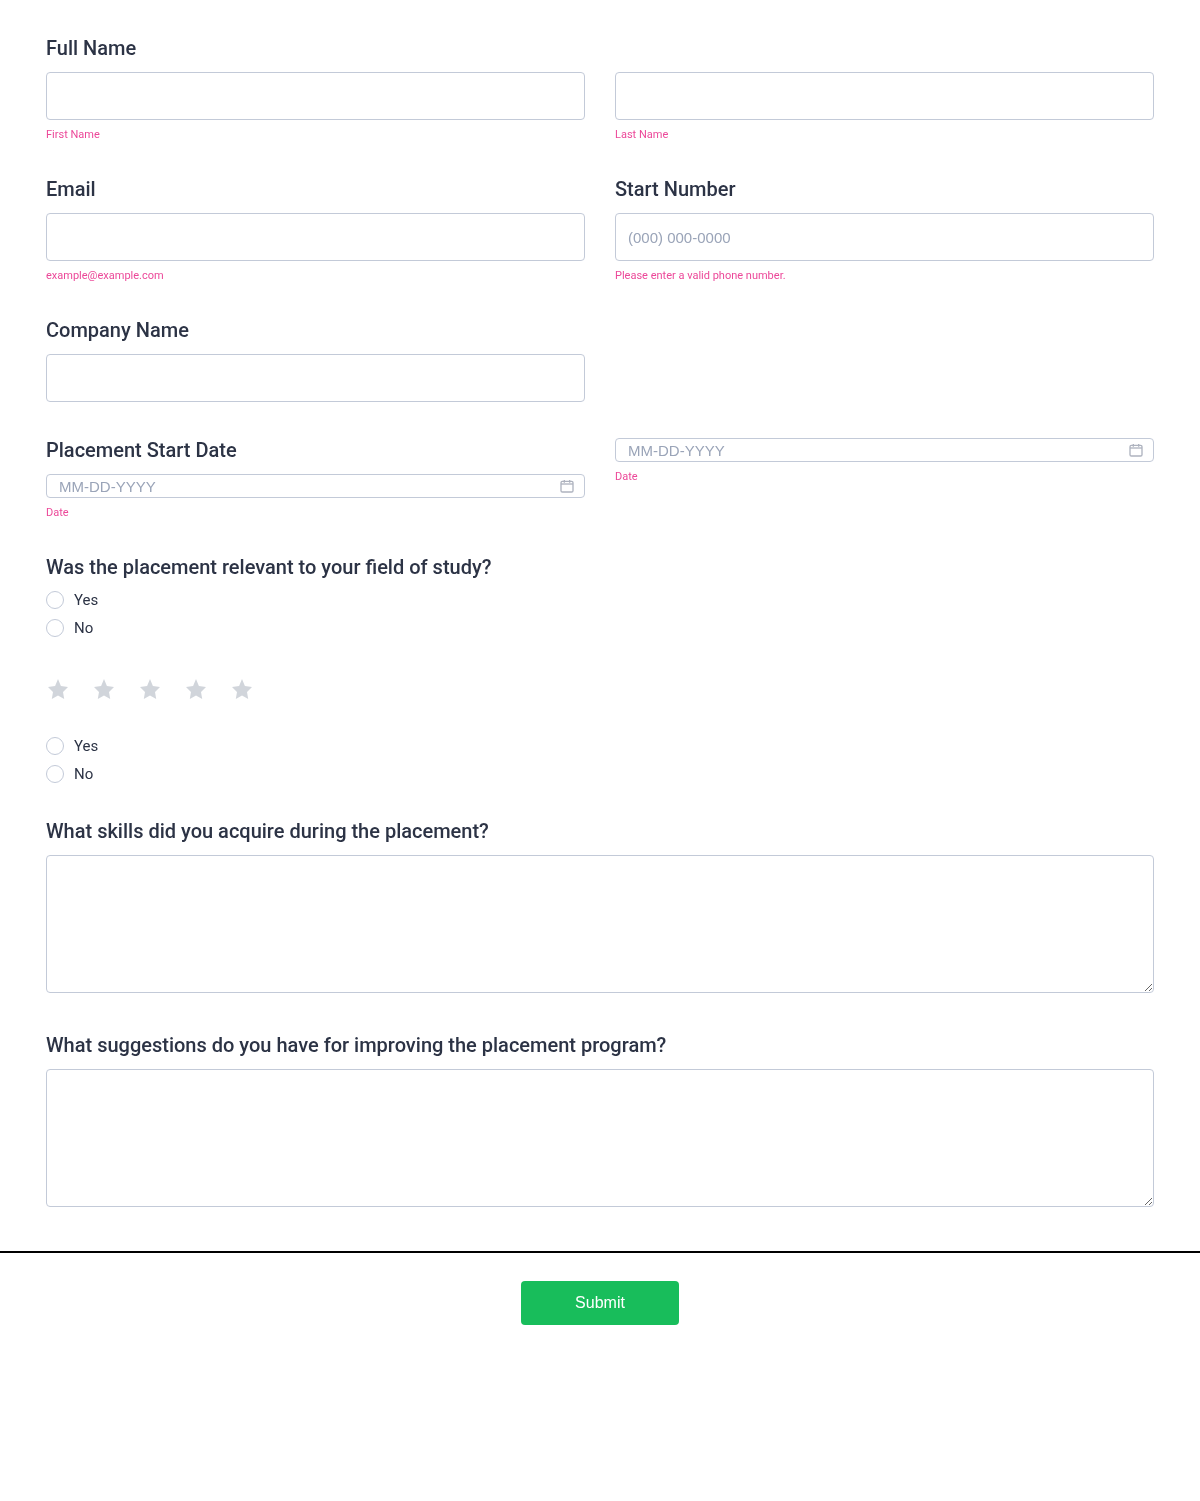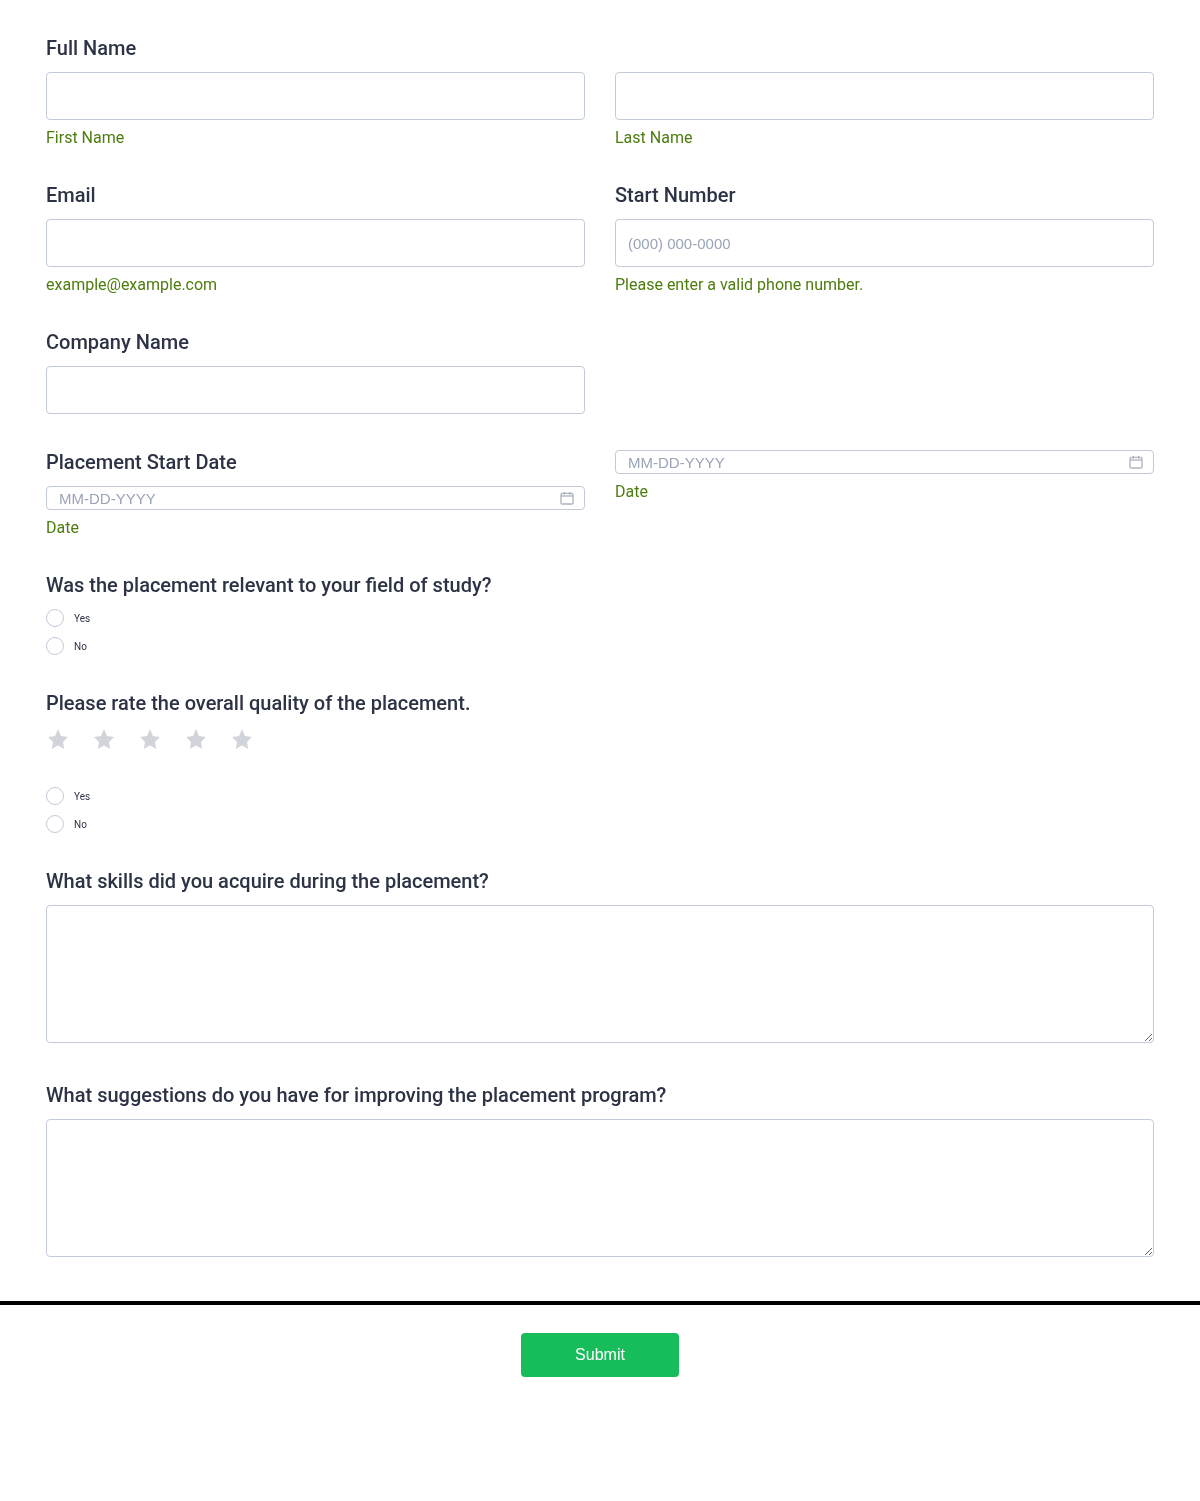--- a/index.html
+++ b/index.html
@@ -60,22 +60,22 @@
       border-radius: 4px;
       font-size: 15px;
       color: #2c3345;
       background: #ffffff;
     }
     .text-input::placeholder {
       color: #9aa4b8;
     }
     .sub-label {
       display: block;
-      font-size: 16px;
-      color: #4d7c0f;
+      font-size: 11px;
+      color: #ec4899;
       margin-top: 8px;
     }
     .date-input-wrapper {
       position: relative;
     }
     .date-input {
       width: 100%;
       height: 24px;
       padding: 8px 36px 8px 12px;
       border: 1px solid #c3cad8;
@@ -109,21 +109,21 @@
     }
     .radio-circle {
       width: 18px;
       height: 18px;
       border: 1px solid #c3cad8;
       border-radius: 50%;
       background: #ffffff;
       flex-shrink: 0;
     }
     .radio-label {
-      font-size: 10px;
+      font-size: 15px;
       color: #2c3345;
     }
     .star-rating {
       display: flex;
       gap: 22px;
       margin-top: 4px;
     }
     .star {
       width: 24px;
       height: 24px;
@@ -136,21 +136,21 @@
       padding: 10px 12px;
       border: 1px solid #c3cad8;
       border-radius: 4px;
       font-size: 15px;
       color: #2c3345;
       font-family: inherit;
       resize: vertical;
       background: #ffffff;
     }
     .form-footer {
-      border-top: 4px solid #000000;
+      border-top: 2px solid #000000;
       padding: 28px 46px 40px 46px;
       text-align: center;
     }
     .submit-btn {
       background: #18bd5b;
       color: #ffffff;
       border: none;
       border-radius: 4px;
       padding: 13px 54px;
       font-size: 16px;
@@ -240,21 +240,20 @@
           <label class="radio-option">
             <span class="radio-circle"></span>
             <span class="radio-label">No</span>
           </label>
         </div>
       </div>
     </div>
 
     <div class="form-row">
       <div class="form-col">
-        <label class="field-label">Please rate the overall quality of the placement.</label>
         <div class="star-rating">
           <svg class="star" viewBox="0 0 24 24" fill="currentColor">
               <path d="M12 2l2.9 6.9L22 10l-5 5 1.2 7L12 18.5 5.8 22 7 15l-5-5 7.1-1.1z"></path>
             </svg>
           <svg class="star" viewBox="0 0 24 24" fill="currentColor">
               <path d="M12 2l2.9 6.9L22 10l-5 5 1.2 7L12 18.5 5.8 22 7 15l-5-5 7.1-1.1z"></path>
             </svg>
           <svg class="star" viewBox="0 0 24 24" fill="currentColor">
               <path d="M12 2l2.9 6.9L22 10l-5 5 1.2 7L12 18.5 5.8 22 7 15l-5-5 7.1-1.1z"></path>
             </svg>

